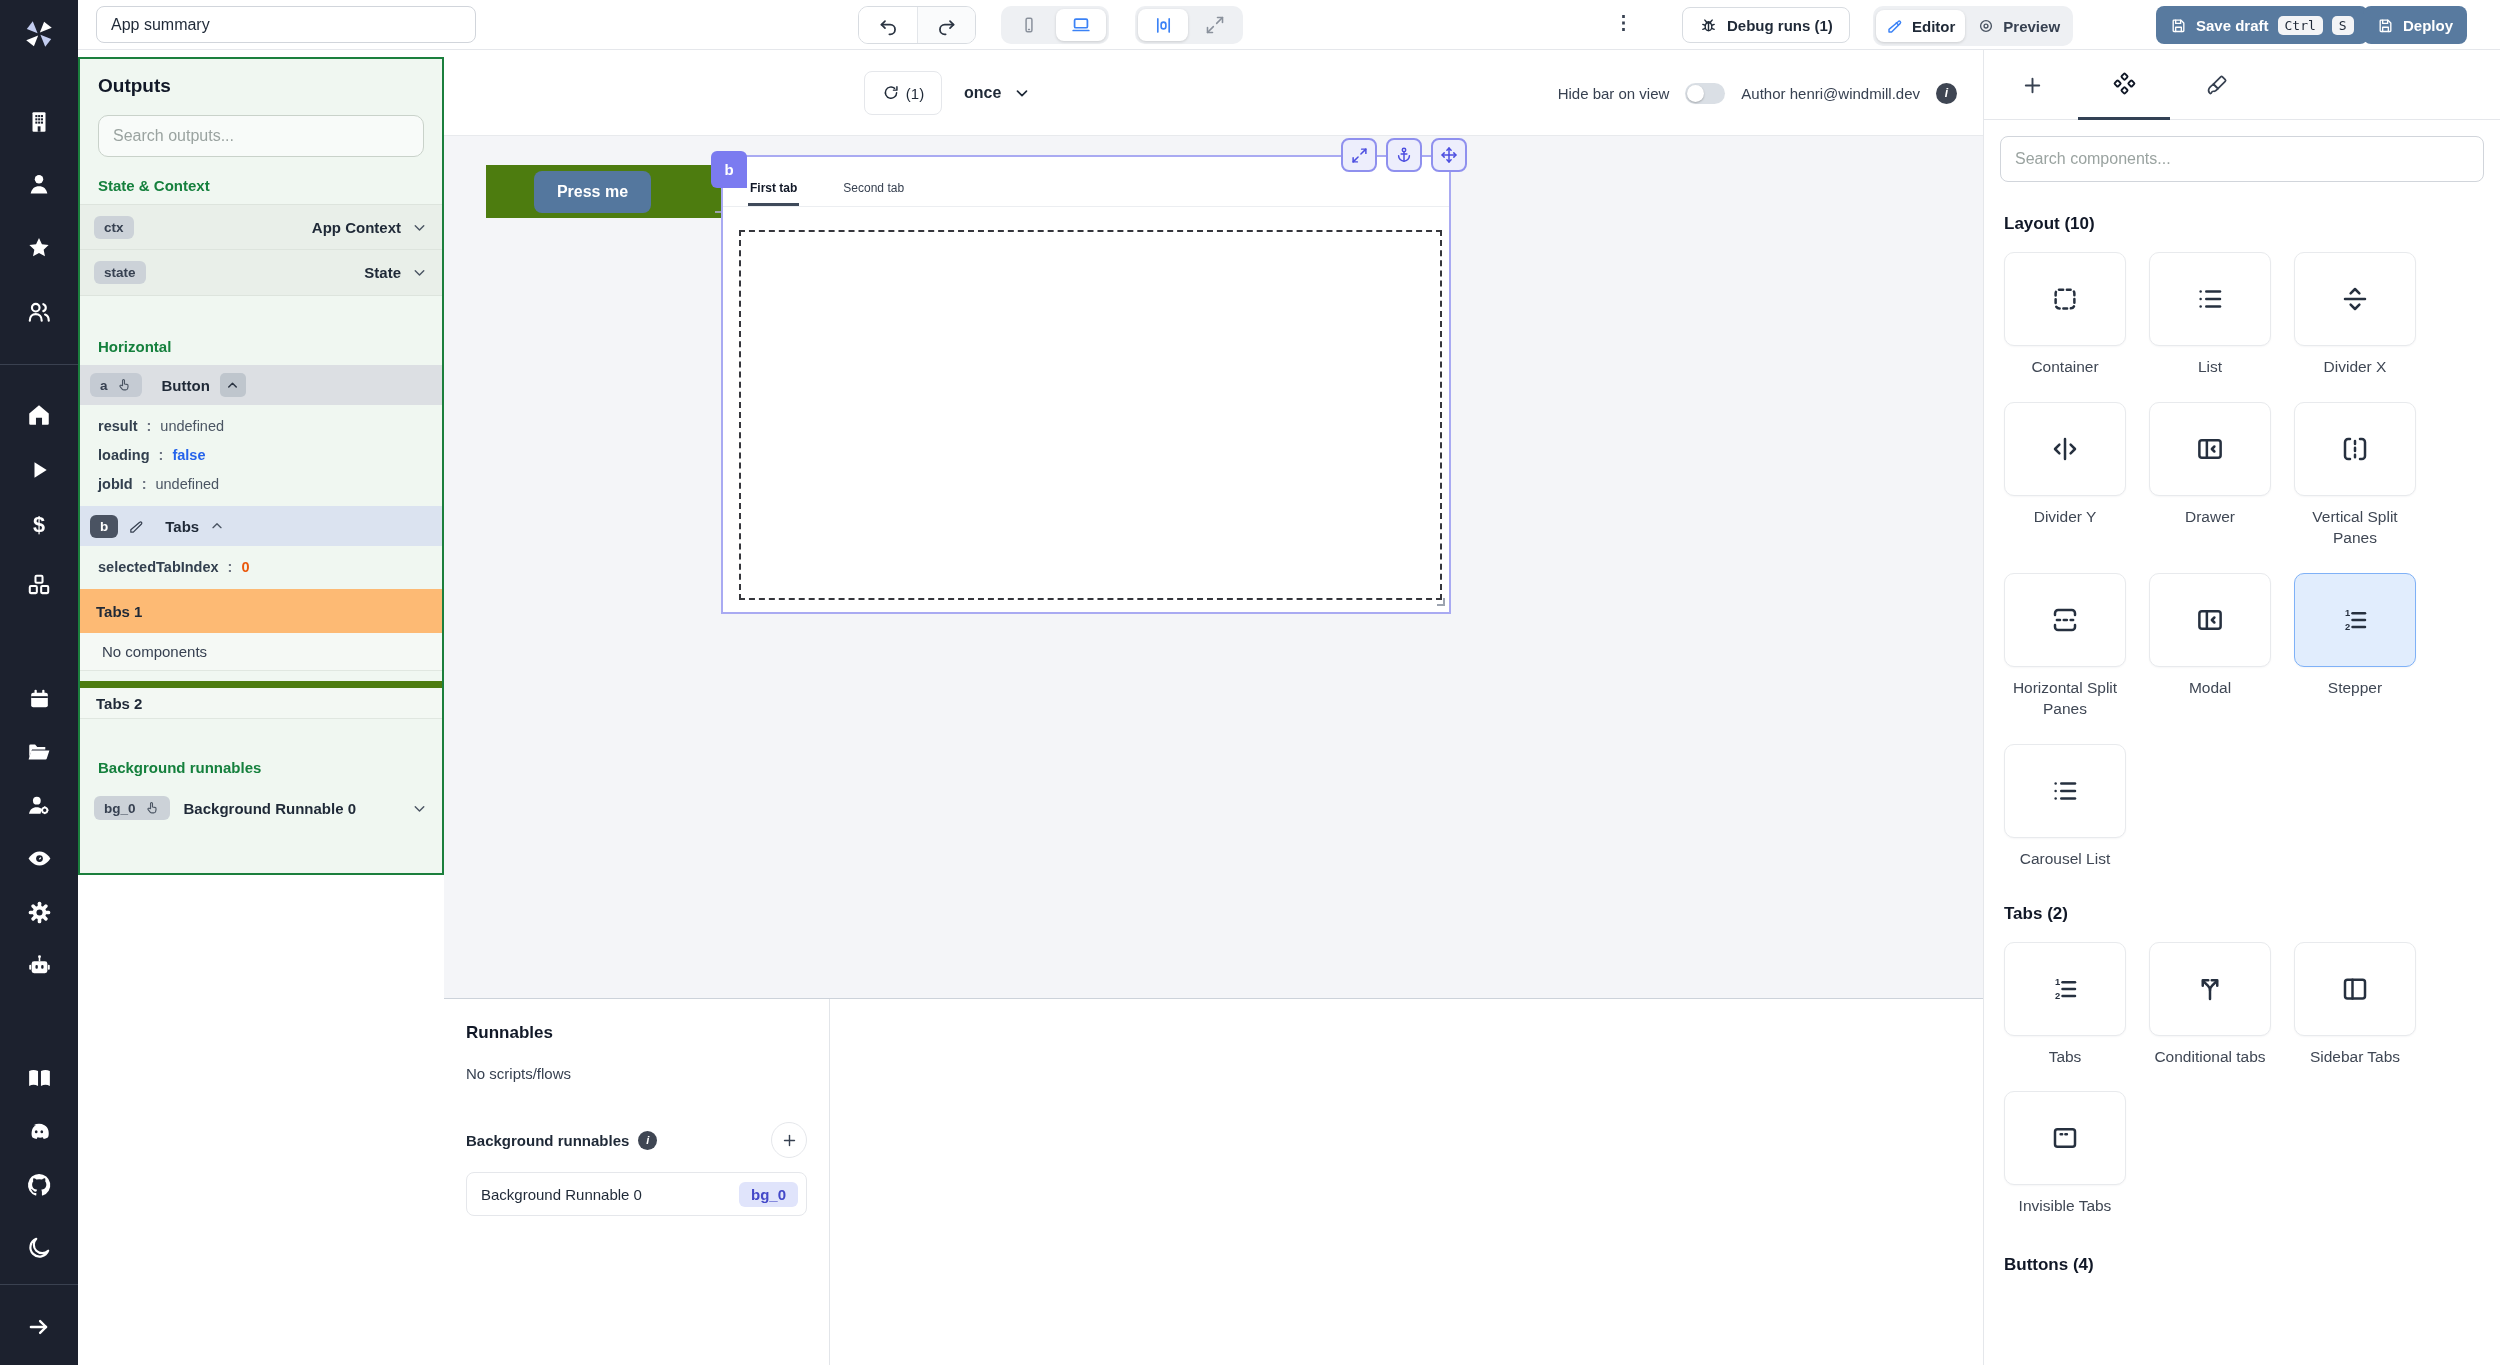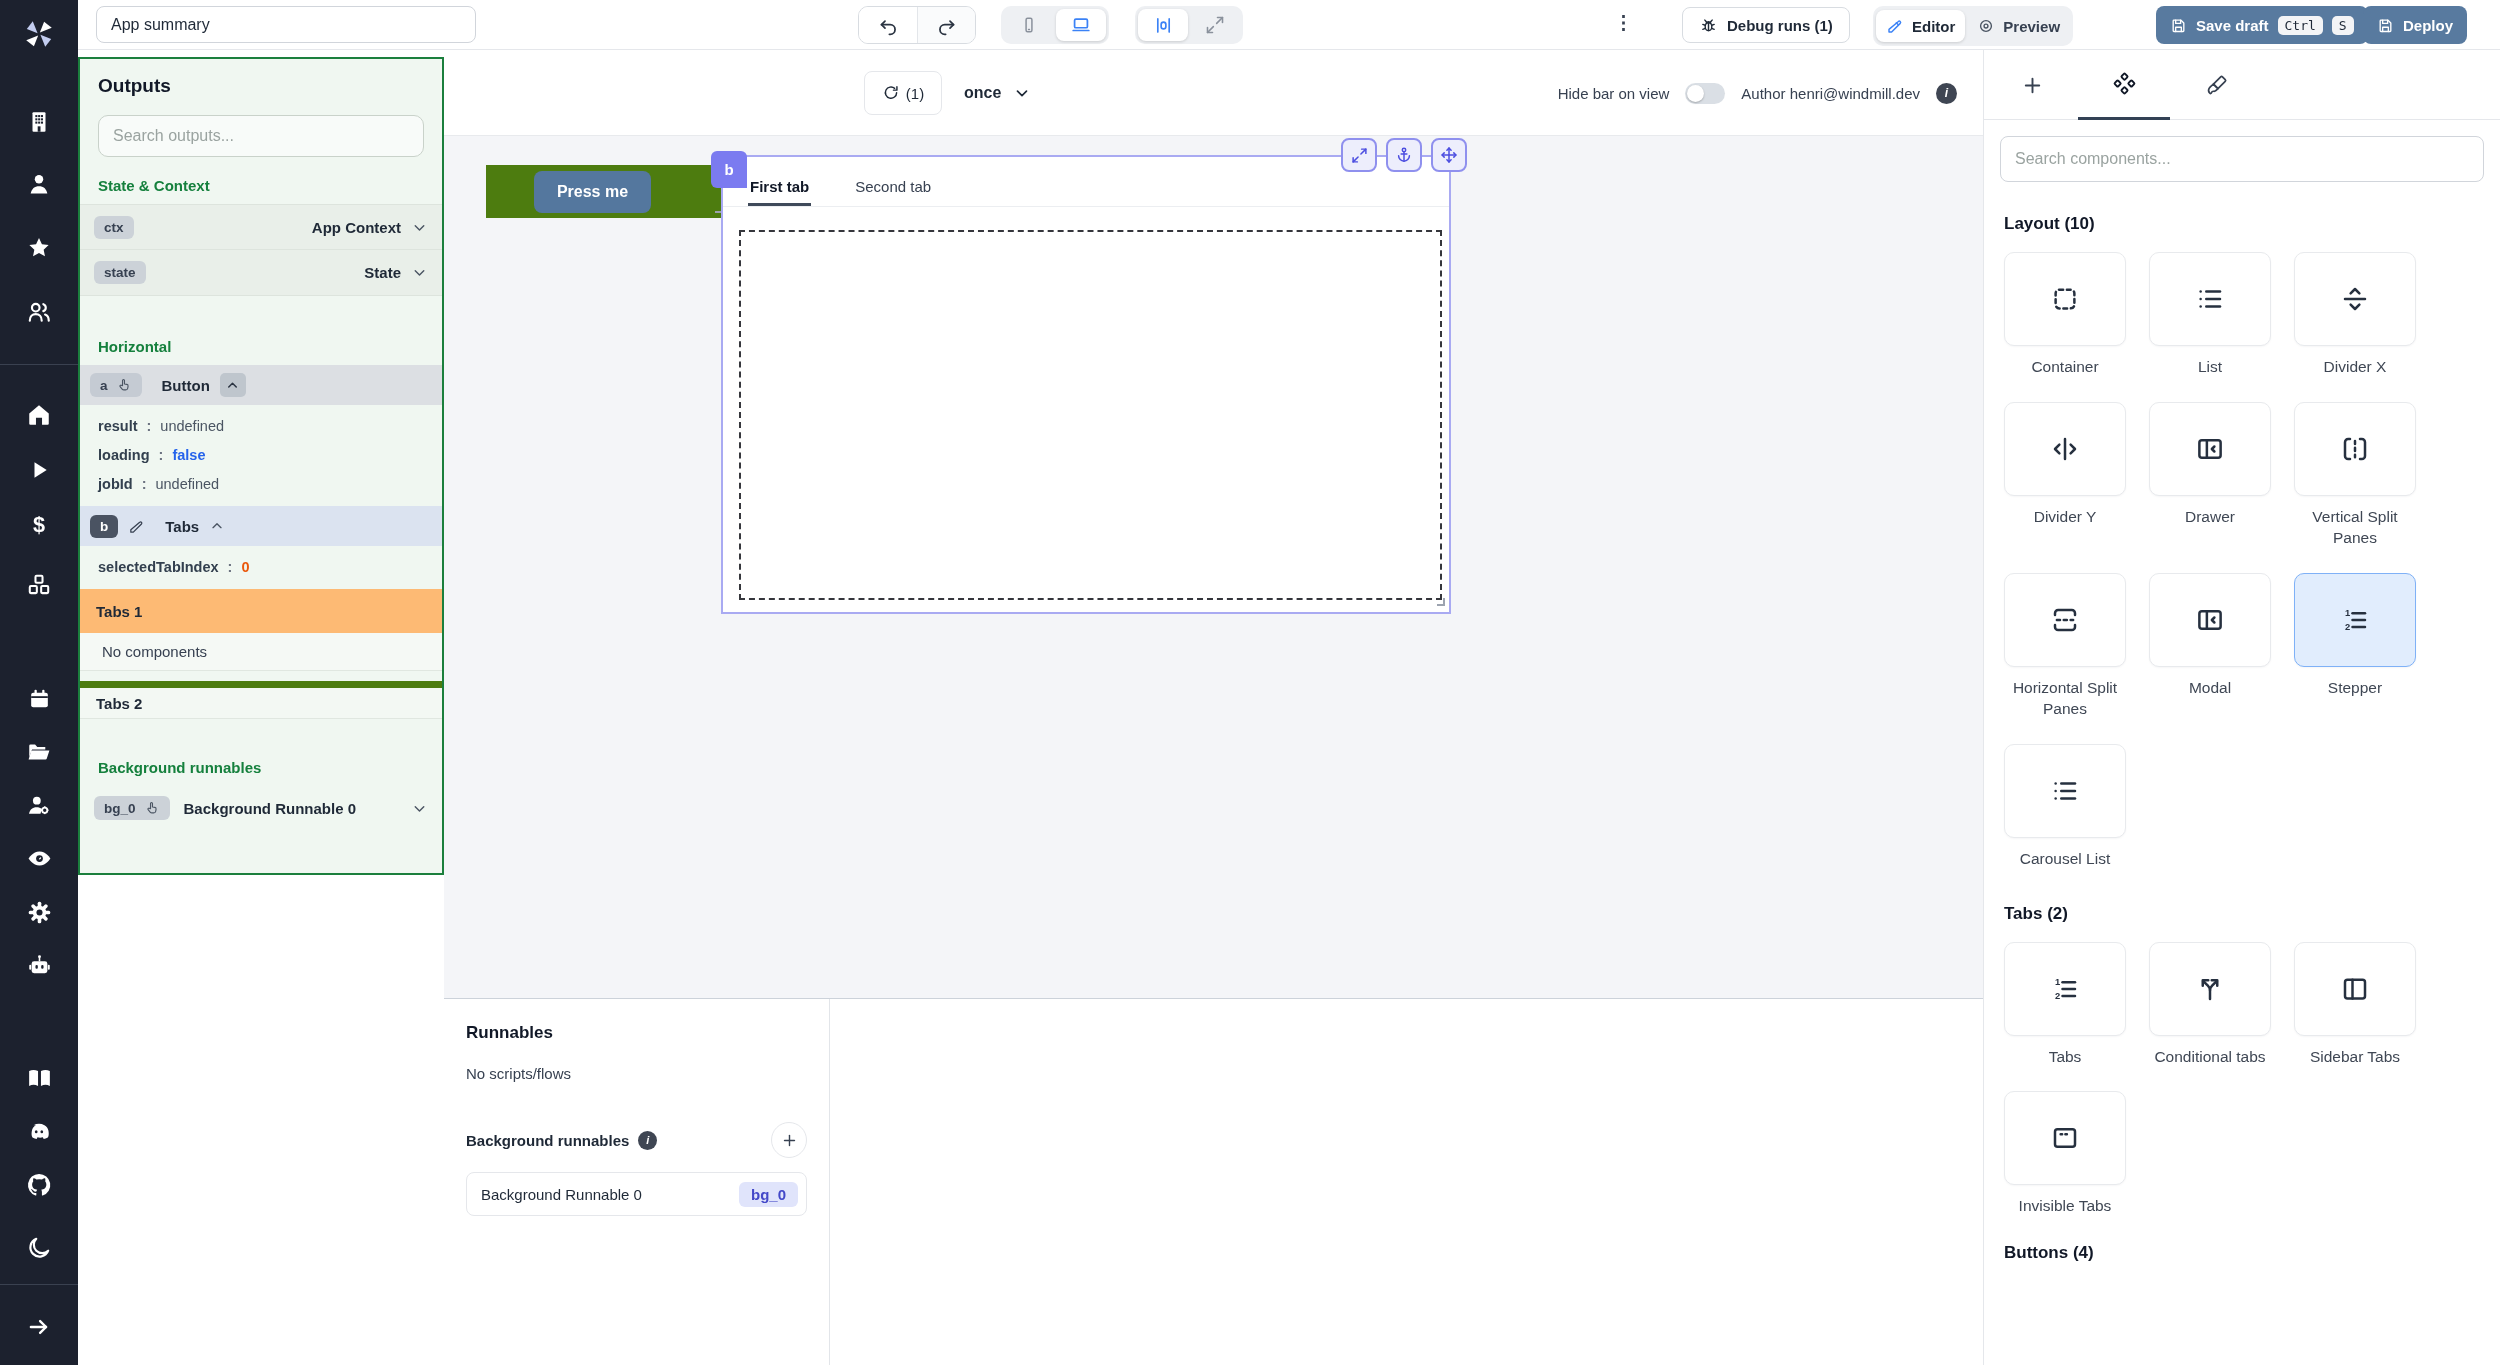--- a/index.html
+++ b/index.html
@@ -99,21 +99,21 @@
 
   #tabs-comp { position:absolute; left:277px; top:105px; width:730px; height:459px; background:#fff;
     border:2px solid #a9aaf2; }
   #b-badge { position:absolute; left:-12px; top:-6px; width:36px; height:37px; background:#7b7bf0; color:#fff;
     font-size:15px; font-weight:700; display:flex; align-items:center; justify-content:center;
     border-radius:6px 6px 0 6px; z-index:5; }
   #comp-controls { position:absolute; right:-18px; top:-19px; display:flex; gap:9px; z-index:5; }
   .ctrl-btn { width:36px; height:34px; background:#edeefc; border:2px solid #8f90ee; border-radius:8px;
     color:#4c4ee0; display:flex; align-items:center; justify-content:center; cursor:pointer; }
   #tab-header { height:50px; border-bottom:1px solid #eceef1; display:flex; align-items:flex-end; padding-left:25px; gap:42px; }
-  .tab-item { font-size:15px; padding:12px 2px 11px; color:#374151; cursor:pointer; }
+  .tab-item { font-size:12px; padding:12px 2px 11px; color:#374151; cursor:pointer; }
   .tab-item.active { color:#111827; font-weight:600; border-bottom:3px solid #3f4a5a; padding-bottom:8px; }
   #tab-dashed { position:absolute; left:16px; top:73px; width:703px; height:370px; border:2px dashed #35363c; }
 
   
   #runnables { position:absolute; left:0; top:928px; width:100%; height:387px; background:#fff;
     border-top:1px solid #ccd2da;margin-top:20px; }
   #run-divider { position:absolute; left:385px; top:0; bottom:0; width:1px; background:#e2e5e9; }
   #run-left { position:absolute; left:0; top:0; width:385px; height:100%; padding:24px 22px; }
   #run-title { font-size:17px; font-weight:700; color:#111827; }
   #run-empty { margin-top:22px; font-size:15px; color:#374151; }
@@ -810,15 +810,15 @@
               <rect x="4" y="5" width="16" height="14" rx="2"></rect>
               <path d="M8.5 9h7" stroke-dasharray="1.2 2.6"></path>
             </svg>
           </div>
         <div class="comp-lbl">Invisible Tabs</div>
       </div>
       <div></div>
         <div></div>
     </div>
 
-    <div class="rp-h" style="margin-top:26px">Buttons (4)</div>
+    <div class="rp-h" style="margin-top:38px">Buttons (4)</div>
   </div>
 </div>
 
 </body></html>

